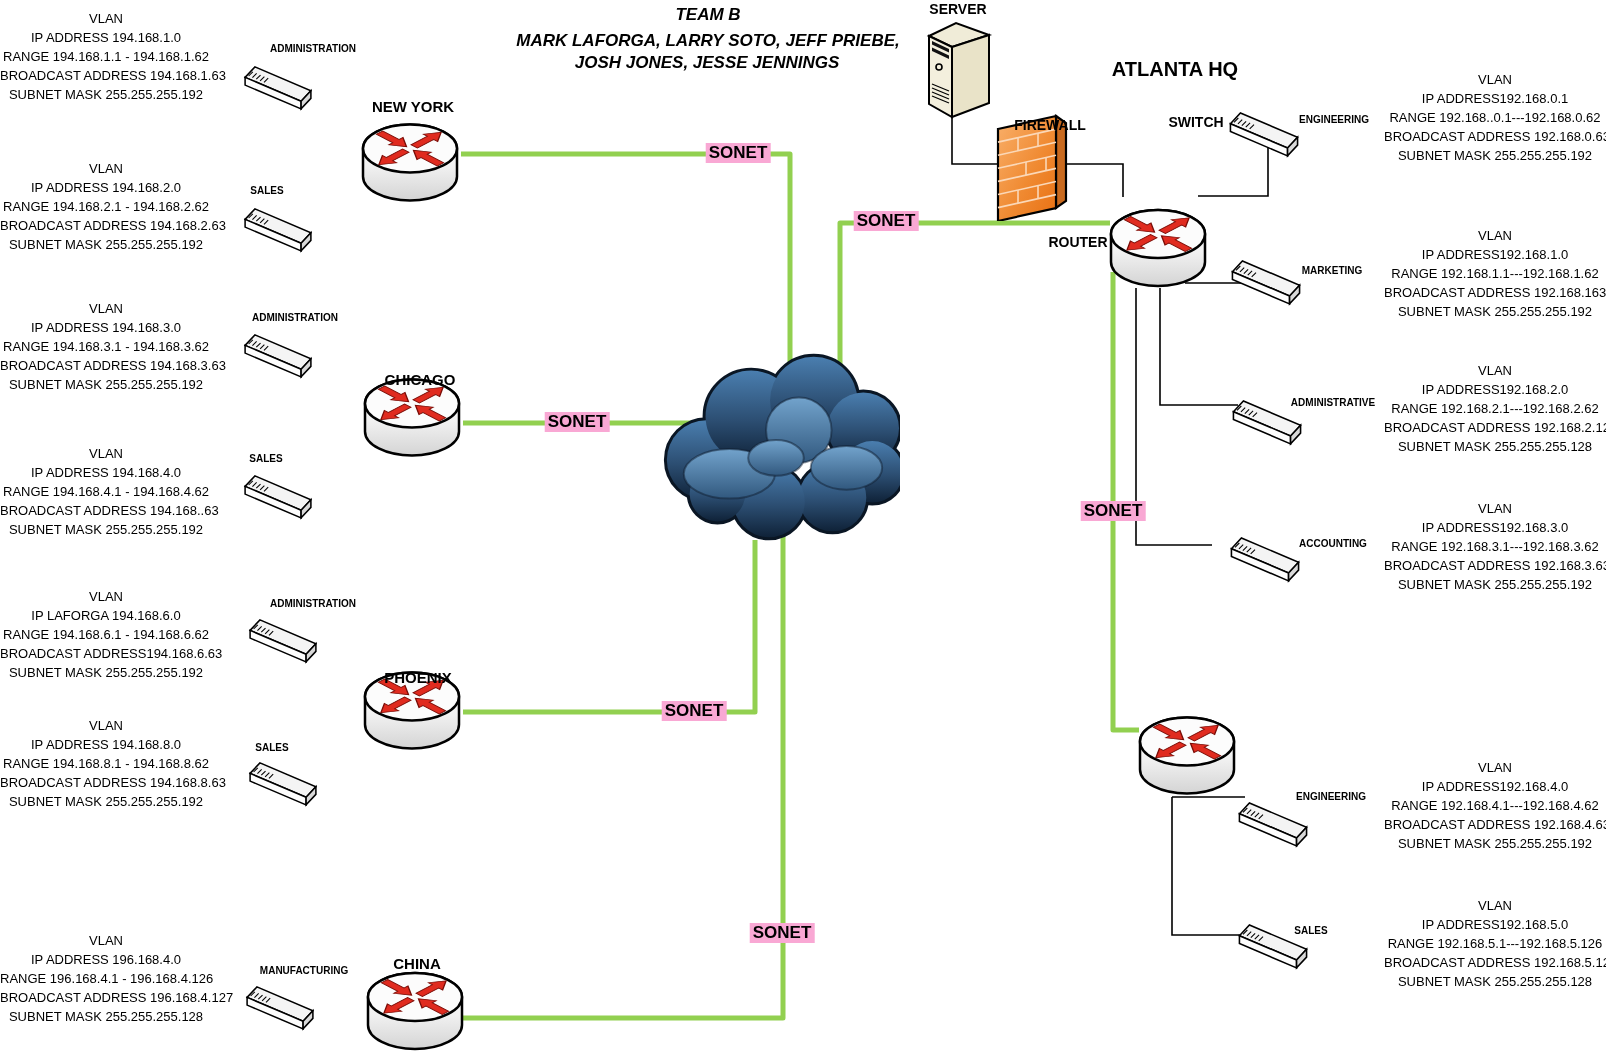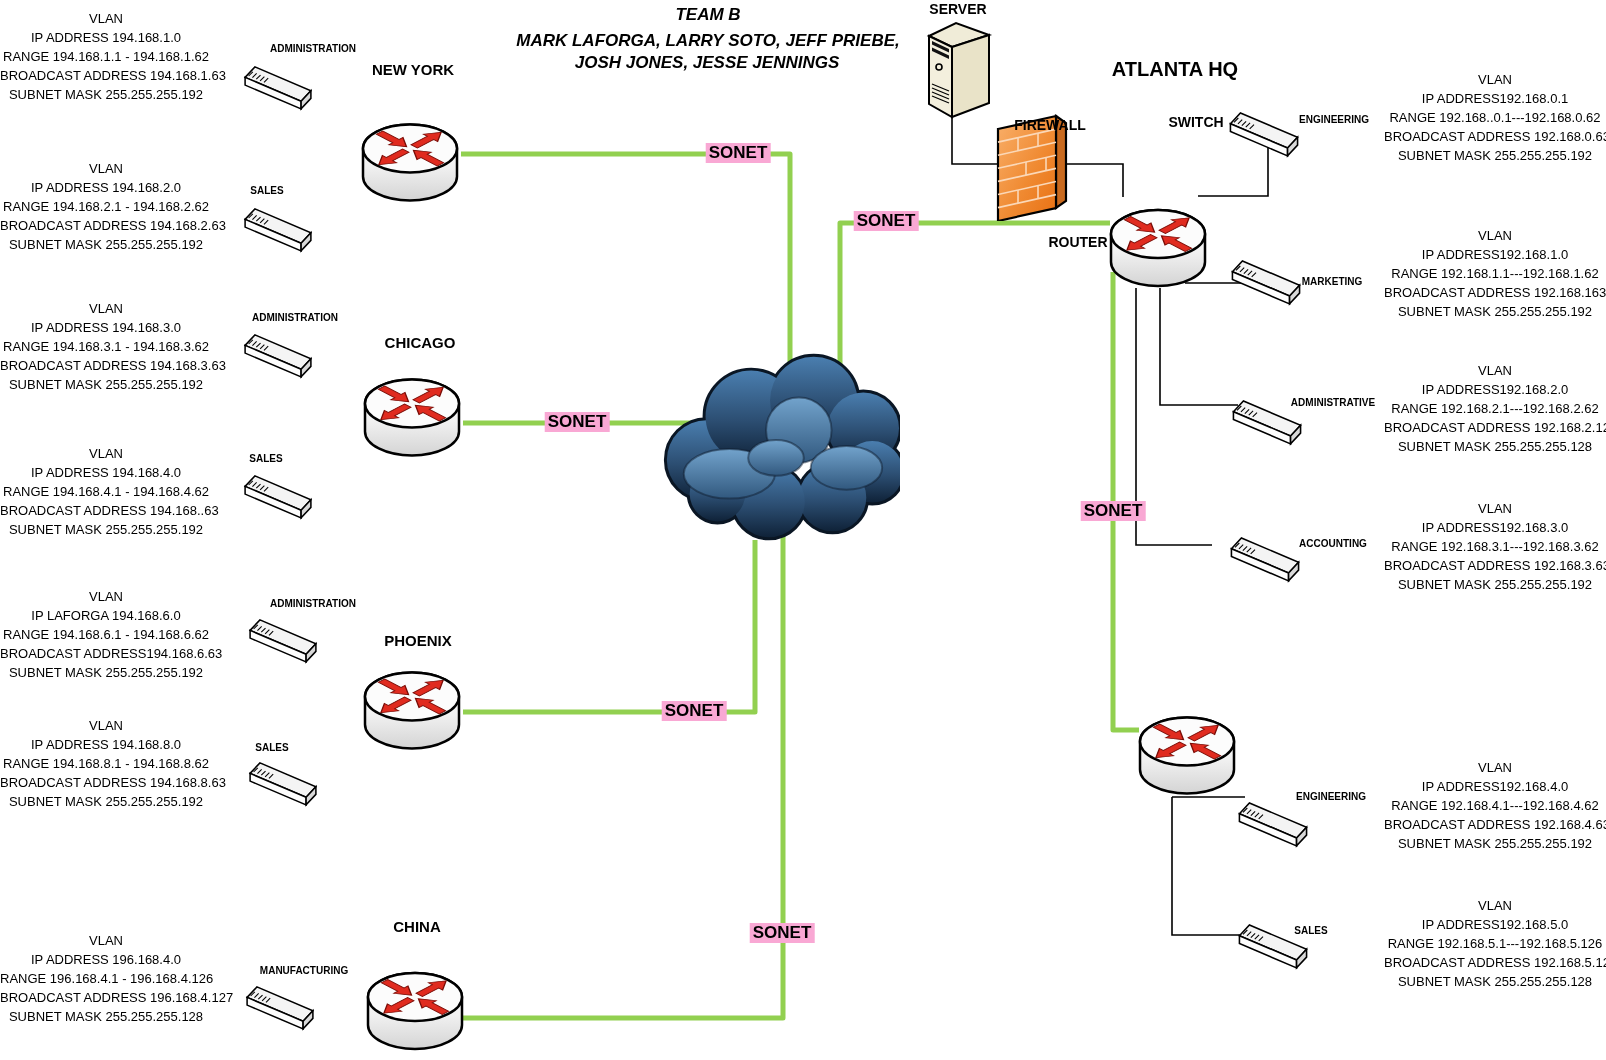--- a/index.html
+++ b/index.html
@@ -2,21 +2,21 @@
 <html><head>
 <meta charset="utf-8">
 <style>
   html,body{margin:0;padding:0;background:#fff;}
   #canvas{position:relative;width:1606px;height:1060px;background:#fff;overflow:hidden;
           font-family:"Liberation Sans",sans-serif;color:#000;}
   .abs{position:absolute;}
   .vlan{position:absolute;text-align:center;font-size:13px;line-height:19px;white-space:nowrap;}
   .lbl{position:absolute;transform:translateX(-50%);font-weight:bold;font-size:10px;white-space:nowrap;}
   .lbl-sm{font-size:14px;}
-  .lbl-city{font-size:15px;}
+  .lbl-city{font-size:15px;margin-top:37px;}
   .lbl-hq{font-size:20px;}
   .lbl-title{font-style:italic;font-size:17px;text-align:right;}
   .lbl-sonet{font-weight:600;font-size:17px;background:#f9a8d4;padding:0 3px;}
   .wire-green{fill:none;stroke:#92D050;stroke-width:5;stroke-linejoin:round;}
   .wire-black{fill:none;stroke:#000;stroke-width:1.6;}
   svg.icon{overflow:visible;}
 </style>
 </head>
 <body>
 
@@ -239,21 +239,21 @@
 
   <div class="lbl" style="left:313px;top:43px">ADMINISTRATION</div>
   <div class="lbl" style="left:267px;top:185px">SALES</div>
   <div class="lbl" style="left:295px;top:312px">ADMINISTRATION</div>
   <div class="lbl" style="left:266px;top:453px">SALES</div>
   <div class="lbl" style="left:313px;top:598px">ADMINISTRATION</div>
   <div class="lbl" style="left:272px;top:742px">SALES</div>
   <div class="lbl" style="left:304px;top:965px">MANUFACTURING</div>
 
   <div class="lbl" style="left:1334px;top:114px">ENGINEERING</div>
-  <div class="lbl" style="left:1332px;top:276px">MARKETING</div>
+  <div class="lbl" style="left:1332px;top:265px">MARKETING</div>
   <div class="lbl" style="left:1333px;top:397px">ADMINISTRATIVE</div>
   <div class="lbl" style="left:1333px;top:538px">ACCOUNTING</div>
   <div class="lbl" style="left:1331px;top:791px">ENGINEERING</div>
   <div class="lbl" style="left:1311px;top:925px">SALES</div>
 
   <div class="lbl lbl-sonet" style="left:738px;top:143px">SONET</div>
   <div class="lbl lbl-sonet" style="left:886px;top:211px">SONET</div>
   <div class="lbl lbl-sonet" style="left:577px;top:412px">SONET</div>
   <div class="lbl lbl-sonet" style="left:694px;top:701px">SONET</div>
   <div class="lbl lbl-sonet" style="left:782px;top:923px">SONET</div>

